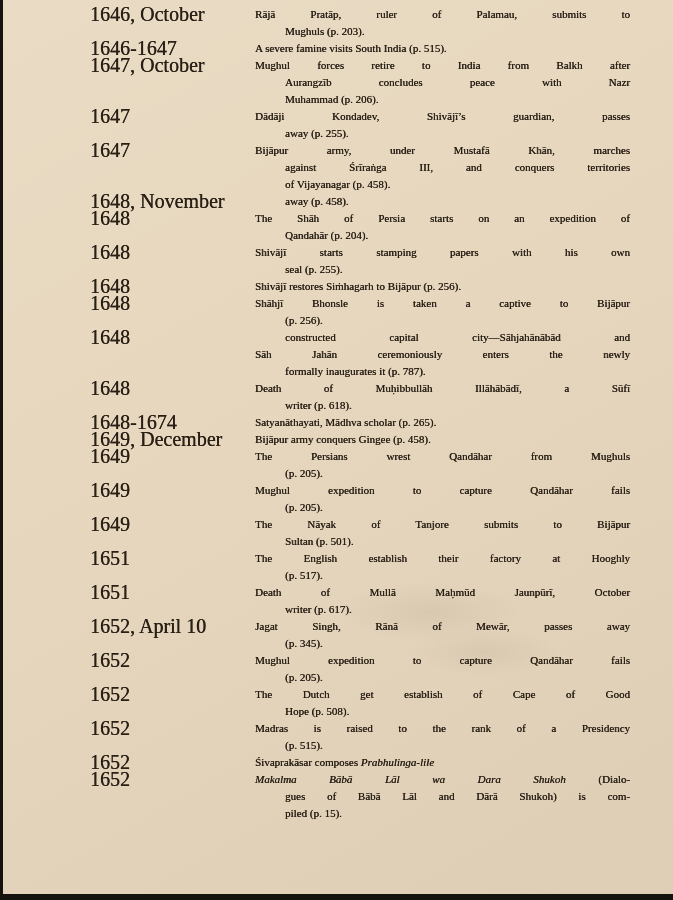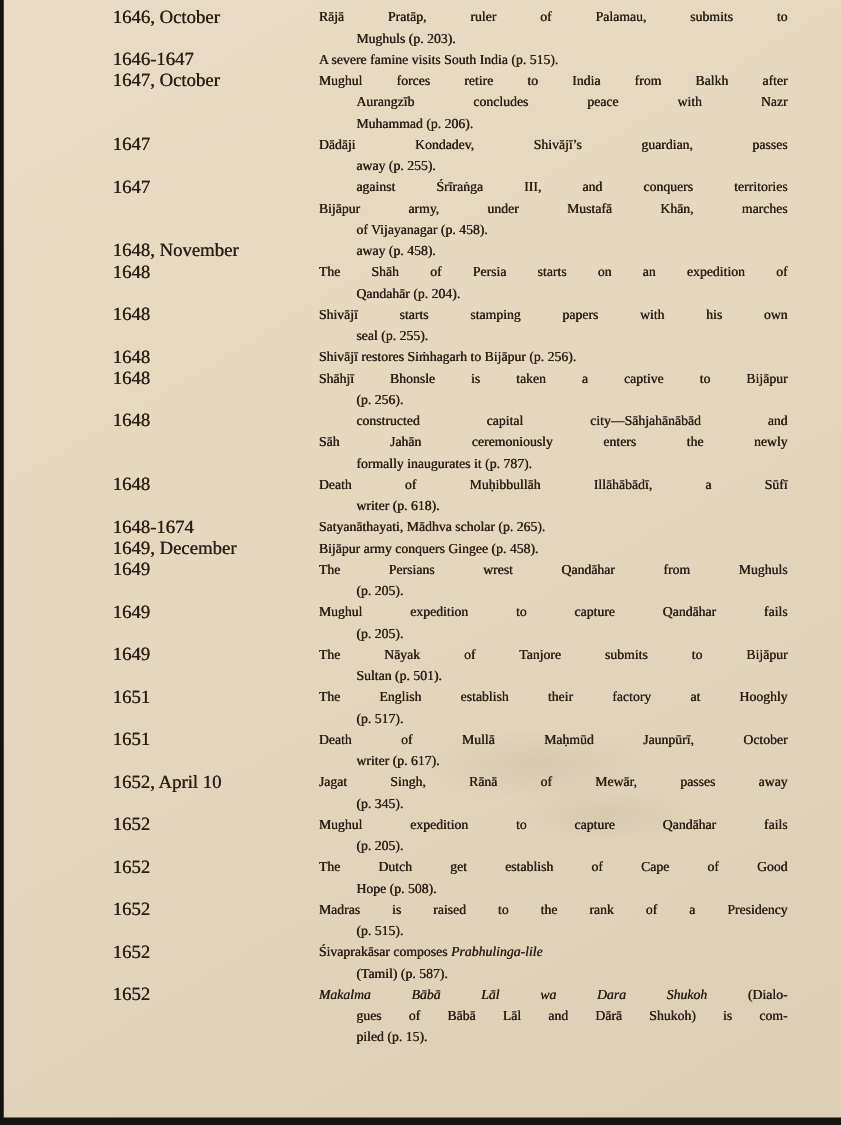--- a/index.html
+++ b/index.html
@@ -18,21 +18,21 @@
   }
   .content {
     position: absolute;
     top: 6px; left: 0; right: 0;
     text-shadow: 0.3px 0 0 currentColor; 
   }
   .entry { display: flex; align-items: flex-start; }
   .date {
     flex: 0 0 165px;
     margin-left: 90px;
-    font-size: 15px;
+    font-size: 20px;
     line-height: 17px;
     white-space: nowrap;
   }
   .event { width: 375px; }
   .line { font-size: 11px; line-height: 17px; }
   .fill { text-align: justify; text-align-last: justify; }
   .cont { padding-left: 30px; }
   .it { font-style: italic; }
   .edge-left {
     position: absolute; left: 0; top: 0;
@@ -85,22 +85,22 @@
       <div class="entry">
         <div class="date">1647</div>
         <div class="event">
           <div class="line fill"><span>Dādāji Kondadev, Shivājī’s guardian, passes</span></div>
           <div class="line cont"><span>away (p. 255).</span></div>
         </div>
       </div>
       <div class="entry">
         <div class="date">1647</div>
         <div class="event">
+          <div class="line fill"><span>Bijāpur army, under Mustafā Khān, marches</span></div>
           <div class="line fill cont"><span>against Śrīraṅga III, and conquers territories</span></div>
-          <div class="line fill"><span>Bijāpur army, under Mustafā Khān, marches</span></div>
           <div class="line cont"><span>of Vijayanagar (p. 458).</span></div>
         </div>
       </div>
       <div class="entry">
         <div class="date">1648, November</div>
         <div class="event">
           <div class="line cont"><span>away (p. 458).</span></div>
         </div>
       </div>
       <div class="entry">
@@ -217,21 +217,20 @@
         <div class="date">1652</div>
         <div class="event">
           <div class="line fill"><span>Madras is raised to the rank of a Presidency</span></div>
           <div class="line cont"><span>(p. 515).</span></div>
         </div>
       </div>
       <div class="entry">
         <div class="date">1652</div>
         <div class="event">
           <div class="line"><span>Śivaprakāsar composes </span><span class="it">Prabhulinga-lile</span></div>
-          <div class="line cont"><span>(Tamil) (p. 587).</span></div>
         </div>
       </div>
       <div class="entry">
         <div class="date">1652</div>
         <div class="event">
           <div class="line fill"><span class="it">Makalma Bābā Lāl wa Dara Shukoh</span><span> (Dialo-</span></div>
           <div class="line fill cont"><span>gues of Bābā Lāl and Dārā Shukoh) is com-</span></div>
           <div class="line cont"><span>piled (p. 15).</span></div>
         </div>
       </div>

